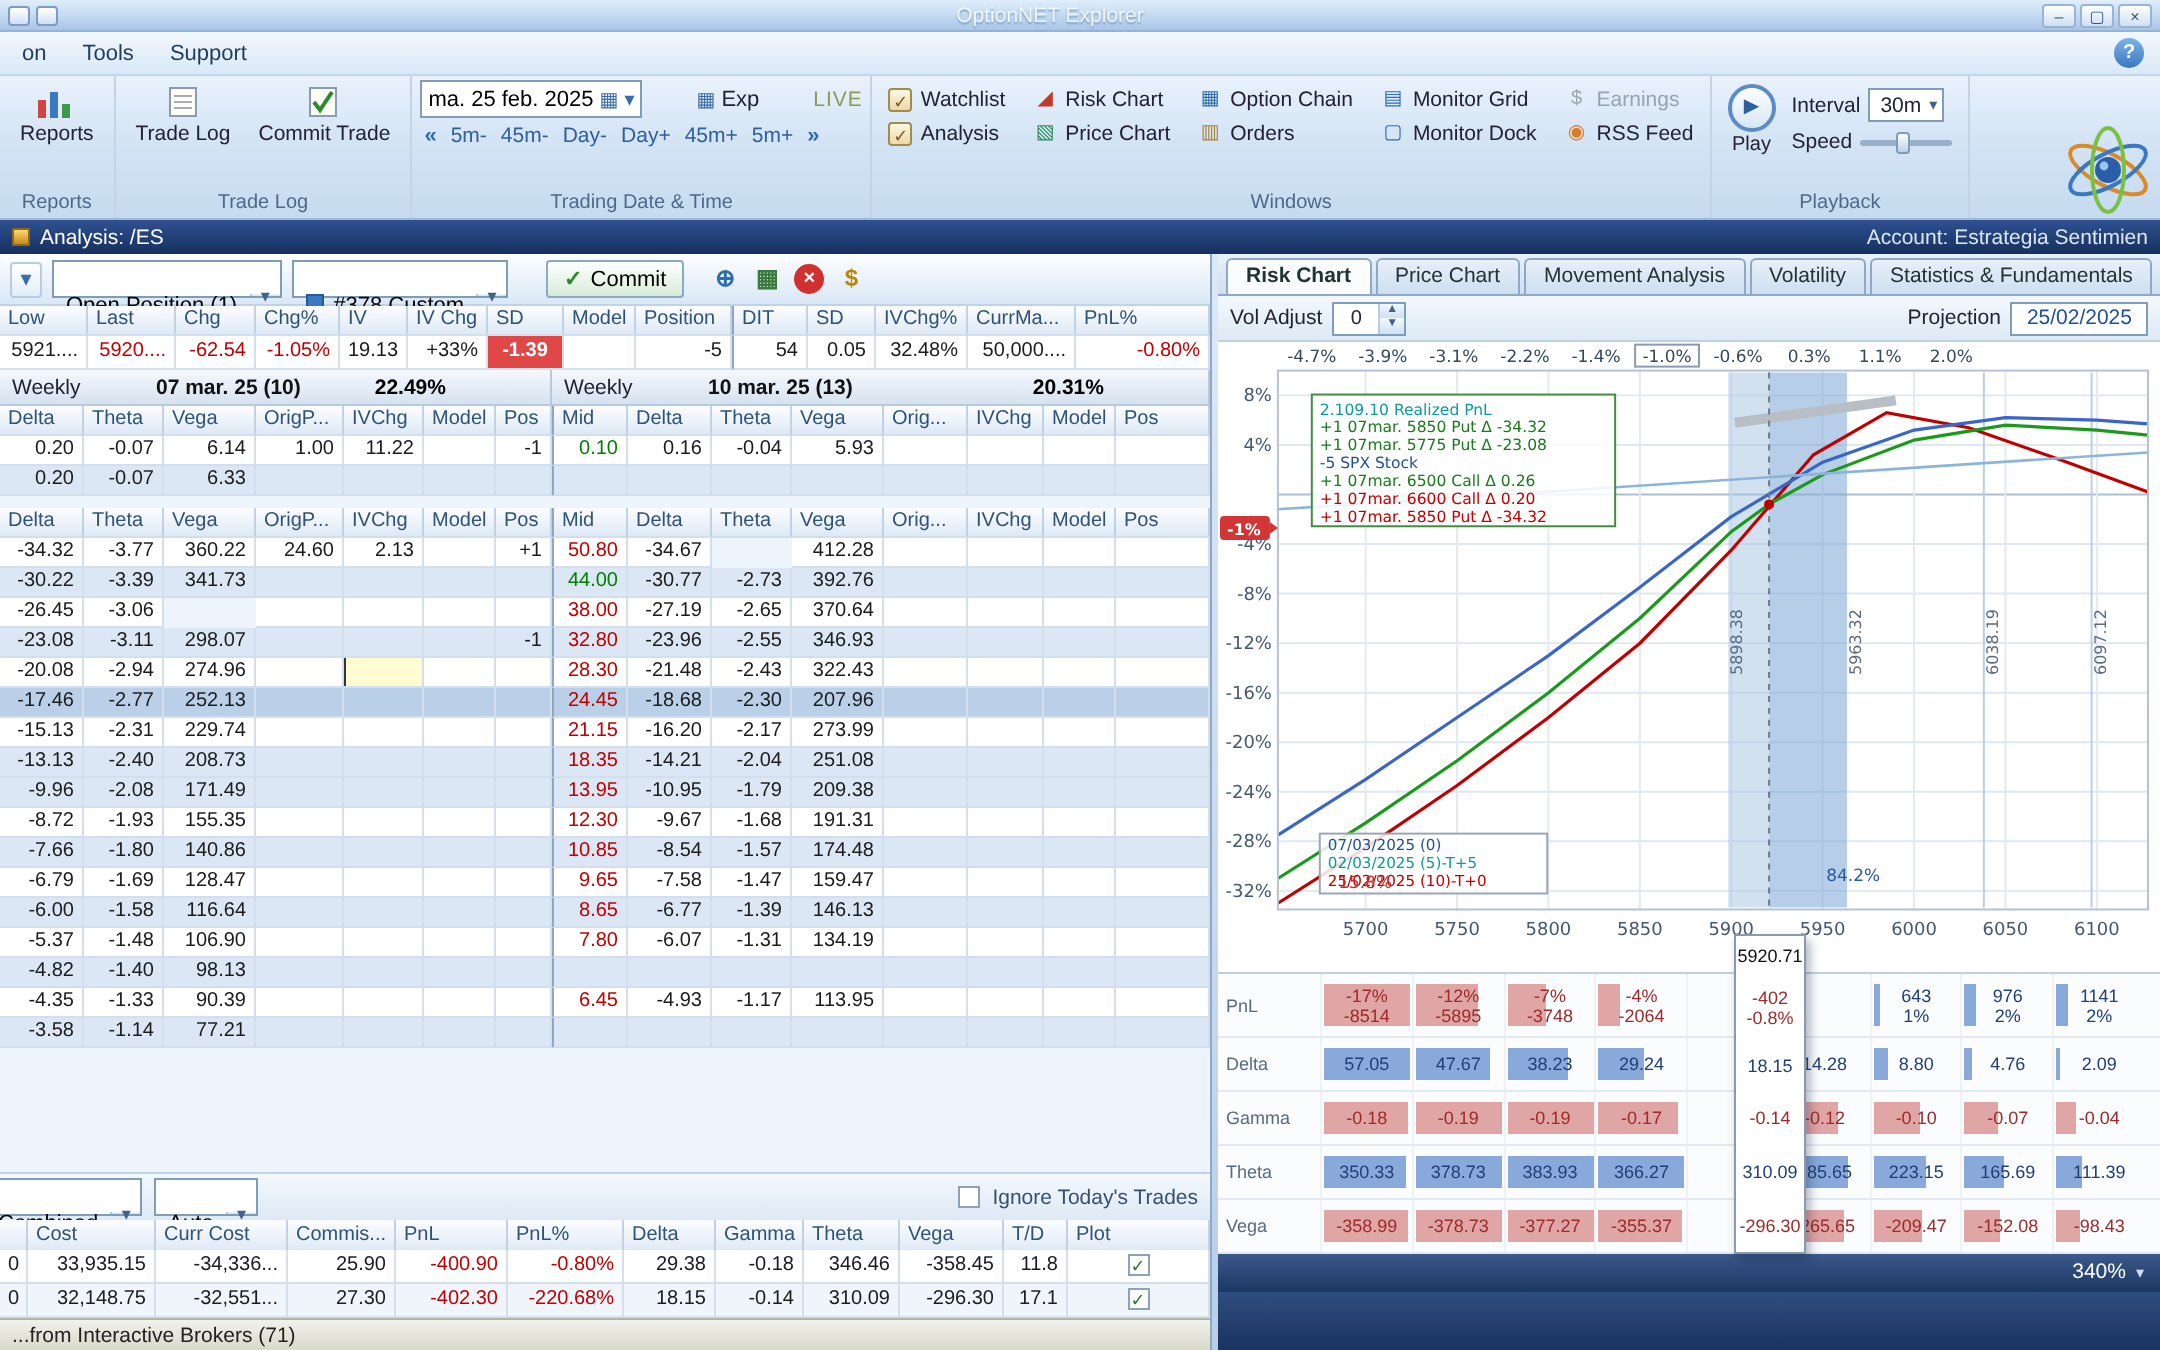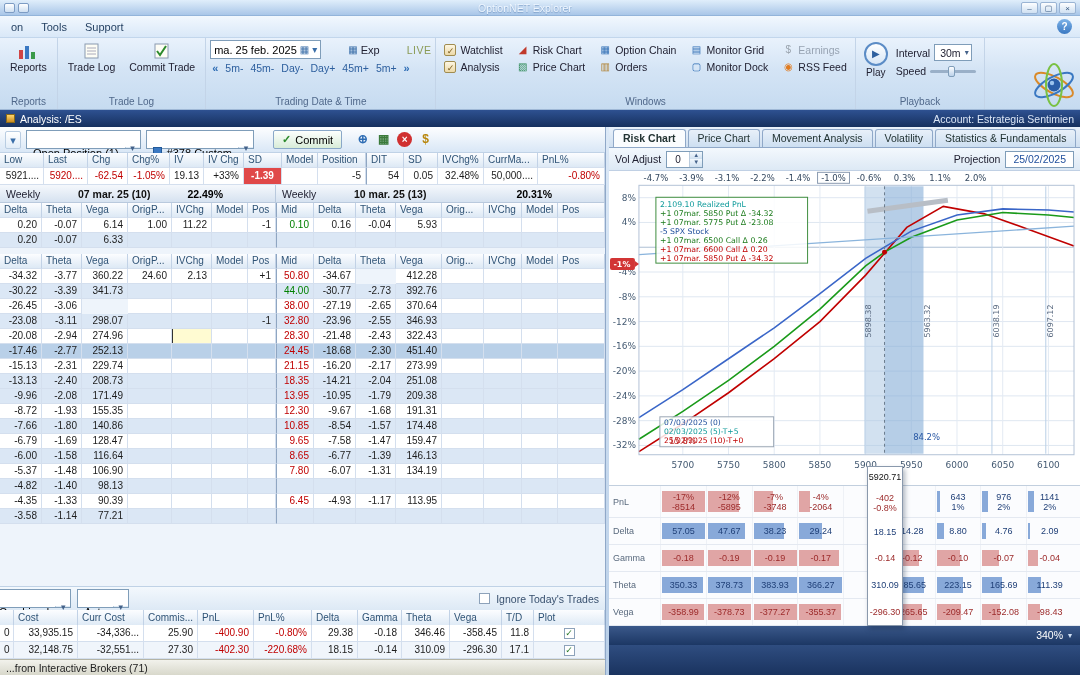--- a/index.html
+++ b/index.html
@@ -550,21 +550,21 @@
             <div class="tcell num" style="width: 42px;">-17.46</div>
             <div class="tcell num" style="width: 40px;">-2.77</div>
             <div class="tcell num" style="width: 46px;">252.13</div>
             <div class="tcell num" style="width: 44px;"></div>
             <div class="tcell num" style="width: 40px;"></div>
             <div class="tcell num" style="width: 36px;"></div>
             <div class="tcell num" style="width: 28px;"></div>
             <div class="tcell num vsep neg" style="width: 38px;">24.45</div>
             <div class="tcell num" style="width: 42px;">-18.68</div>
             <div class="tcell num" style="width: 40px;">-2.30</div>
-            <div class="tcell num" style="width: 46px;">451.40</div>
+            <div class="tcell num" style="width: 46px;">207.96</div>
             <div class="tcell num" style="width: 42px;"></div>
             <div class="tcell num" style="width: 38px;"></div>
             <div class="tcell num" style="width: 36px;"></div>
             <div class="tcell num" style="width: 28px;"></div>
           </div>
           <div class="trow orow even">
             <div class="tcell num" style="width: 42px;">-15.13</div>
             <div class="tcell num" style="width: 40px;">-2.31</div>
             <div class="tcell num" style="width: 46px;">229.74</div>
             <div class="tcell num" style="width: 44px;"></div>

